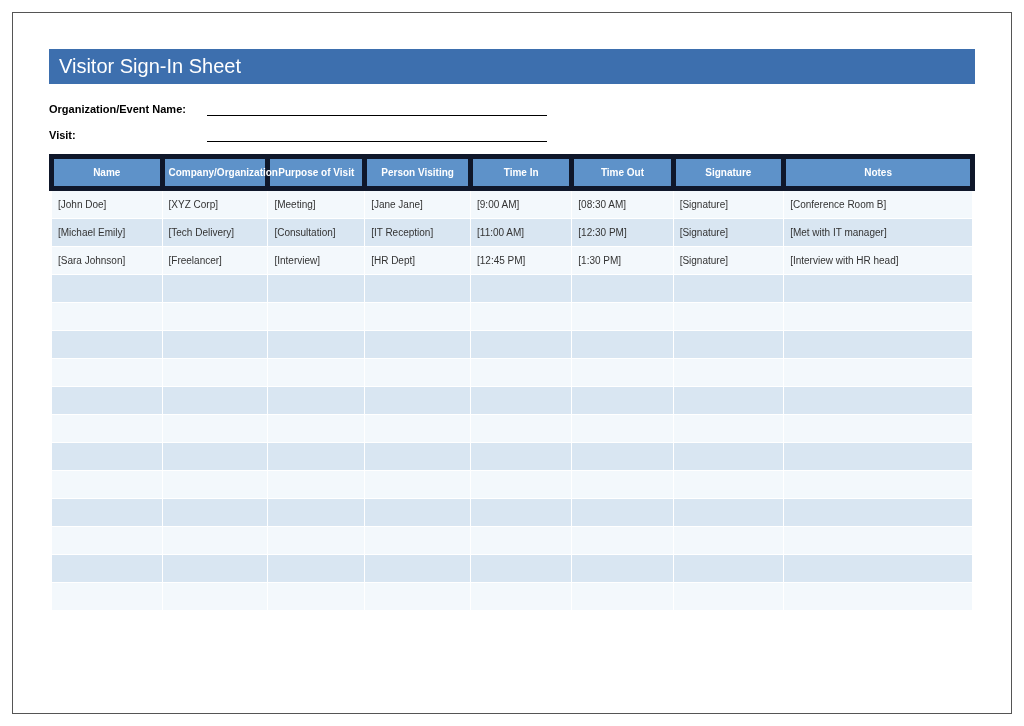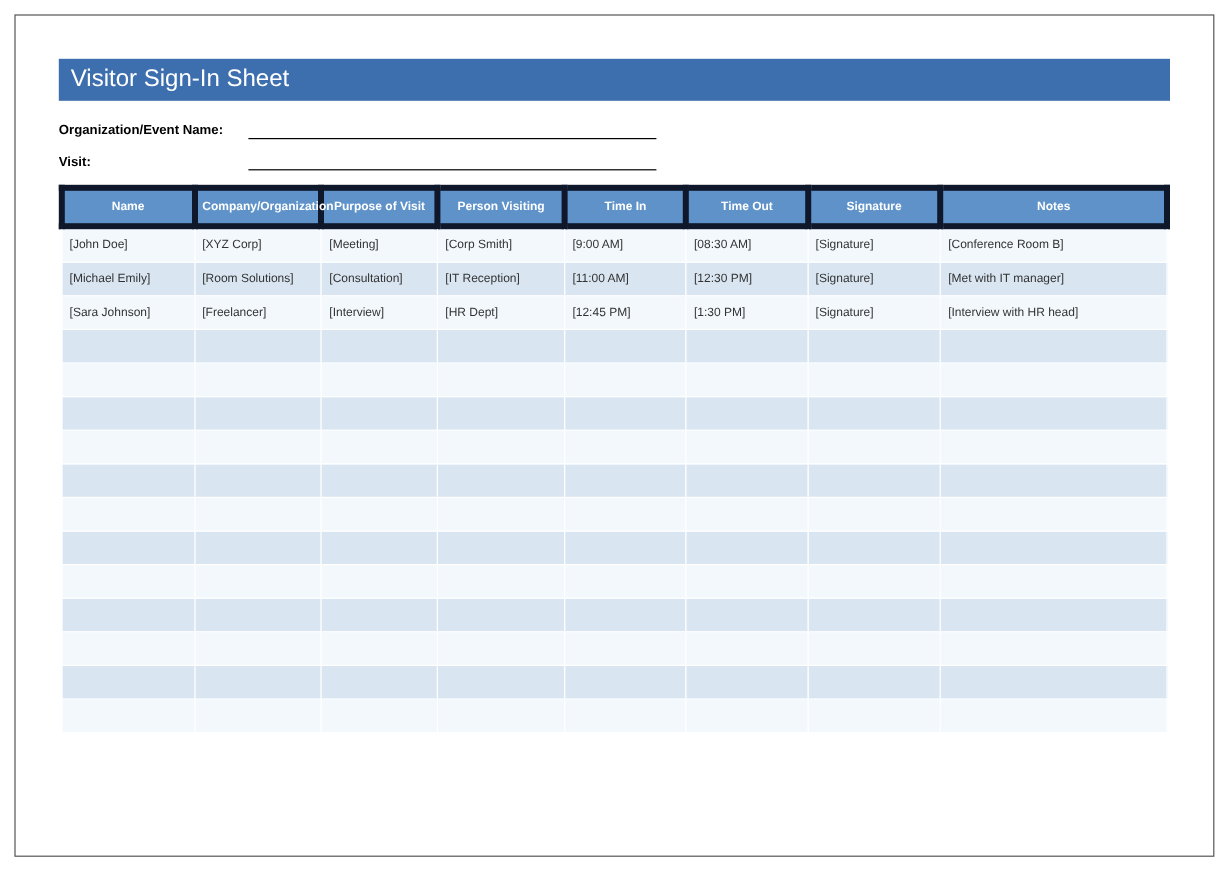--- a/index.html
+++ b/index.html
@@ -115,29 +115,29 @@
         <th>Time Out</th>
         <th>Signature</th>
         <th>Notes</th>
       </tr>
     </thead>
     <tbody id="tbody">
         <tr>
           <td>[John Doe]</td>
           <td>[XYZ Corp]</td>
           <td>[Meeting]</td>
-          <td>[Corp Smith]</td>
+          <td>[Jane Jane]</td>
           <td>[9:00 AM]</td>
           <td>[08:30 AM]</td>
           <td>[Signature]</td>
           <td>[Conference Room B]</td>
         </tr>
         <tr>
           <td>[Michael Emily]</td>
-          <td>[Room Solutions]</td>
+          <td>[Tech Delivery]</td>
           <td>[Consultation]</td>
           <td>[IT Reception]</td>
           <td>[11:00 AM]</td>
           <td>[12:30 PM]</td>
           <td>[Signature]</td>
           <td>[Met with IT manager]</td>
         </tr>
         <tr>
           <td>[Sara Johnson]</td>
           <td>[Freelancer]</td>

